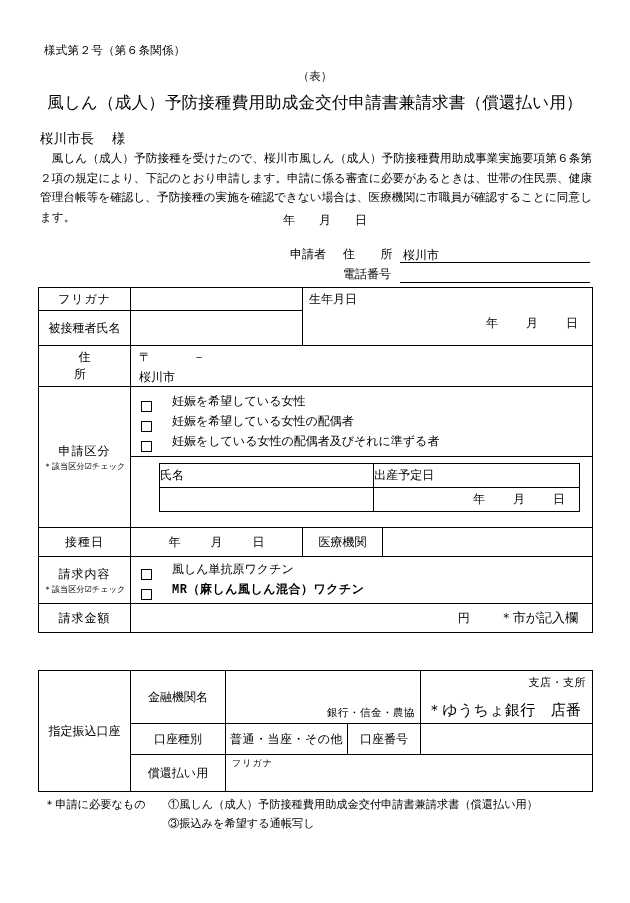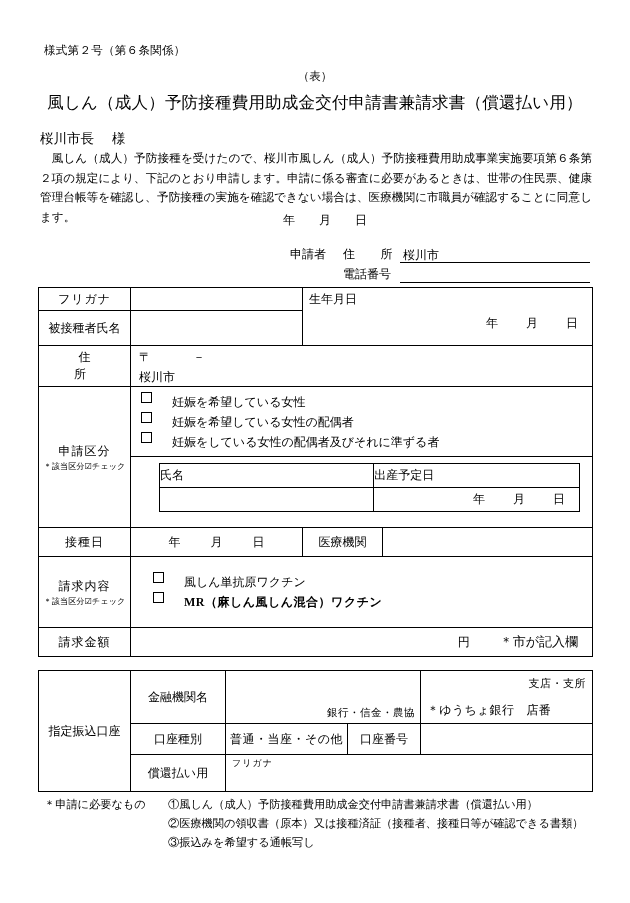--- a/index.html
+++ b/index.html
@@ -162,23 +162,24 @@
     letter-spacing: 0;
   }
   .ymd span { display: inline-block; }
 
   .postal { padding: 3px 8px; line-height: 17px; }
   .postal .zip-mark { letter-spacing: 0; }
 
   .chk-list { padding: 5px 8px 4px 10px; }
   .chk-row {
     display: flex;
-    align-items: flex-start;
+    align-items: flex-end;
     line-height: 20px;
     white-space: nowrap;
+    font-family: Liberation Mono, monospace;
   }
   .chkbox {
     display: inline-block;
     width: 9px;
     height: 9px;
     border: 1px solid #000;
     margin-right: 20px;
     flex: 0 0 auto;
     background: #fff;
   }
@@ -216,21 +217,21 @@
     padding: 2px 6px 2px 6px;
     box-sizing: border-box;
   }
   .bank-right .top-r {
     text-align: right;
     font-size: 11px;
     letter-spacing: 0.5px;
   }
   .bank-right .bot-l {
     margin-top: 11px;
-    font-size: 12px;
+    font-size: 15px;
     letter-spacing: 0.3px;
     white-space: nowrap;
   }
   .kinyu-cell {
     position: relative;
     height: 100%;
     box-sizing: border-box;
   }
   .kinyu-cell .suffix {
     position: absolute;
@@ -383,21 +384,21 @@
         </td>
         <td class="lbl" style="letter-spacing:0">医療機関</td>
         <td></td>
       </tr>
 
       <tr>
         <td class="lbl" style="height:46px">
           <div>請求内容</div>
           <span class="note-sm">＊該当区分☑チェック</span>
         </td>
-        <td colspan="4" style="padding:12px">
+        <td colspan="4" style="padding:0">
           <div class="chk-list" style="padding-top:3px;padding-bottom:3px">
             <div class="chk-row">
               <span class="chkbox"></span>
               <span>風しん単抗原ワクチン</span>
             </div>
             <div class="chk-row">
               <span class="chkbox"></span>
               <span class="bold-mr">MR（麻しん風しん混合）ワクチン</span>
             </div>
           </div>
@@ -458,21 +459,20 @@
     </tbody>
   </table>
 
   <div class="footer">
     <div class="f-row">
       <span class="f-lead">＊申請に必要なもの</span>
       <span class="f-text">①風しん（成人）予防接種費用助成金交付申請書兼請求書（償還払い用）</span>
     </div>
     <div class="f-row">
       <span class="f-lead"></span>
-      <span class="f-text">②医療機関の領収書（原本）又は接種済証（接種者、接種日等が確認できる書類）</span>
     </div>
     <div class="f-row">
       <span class="f-lead"></span>
       <span class="f-text">③振込みを希望する通帳写し</span>
     </div>
   </div>
 
 </div>
 
 </body></html>

